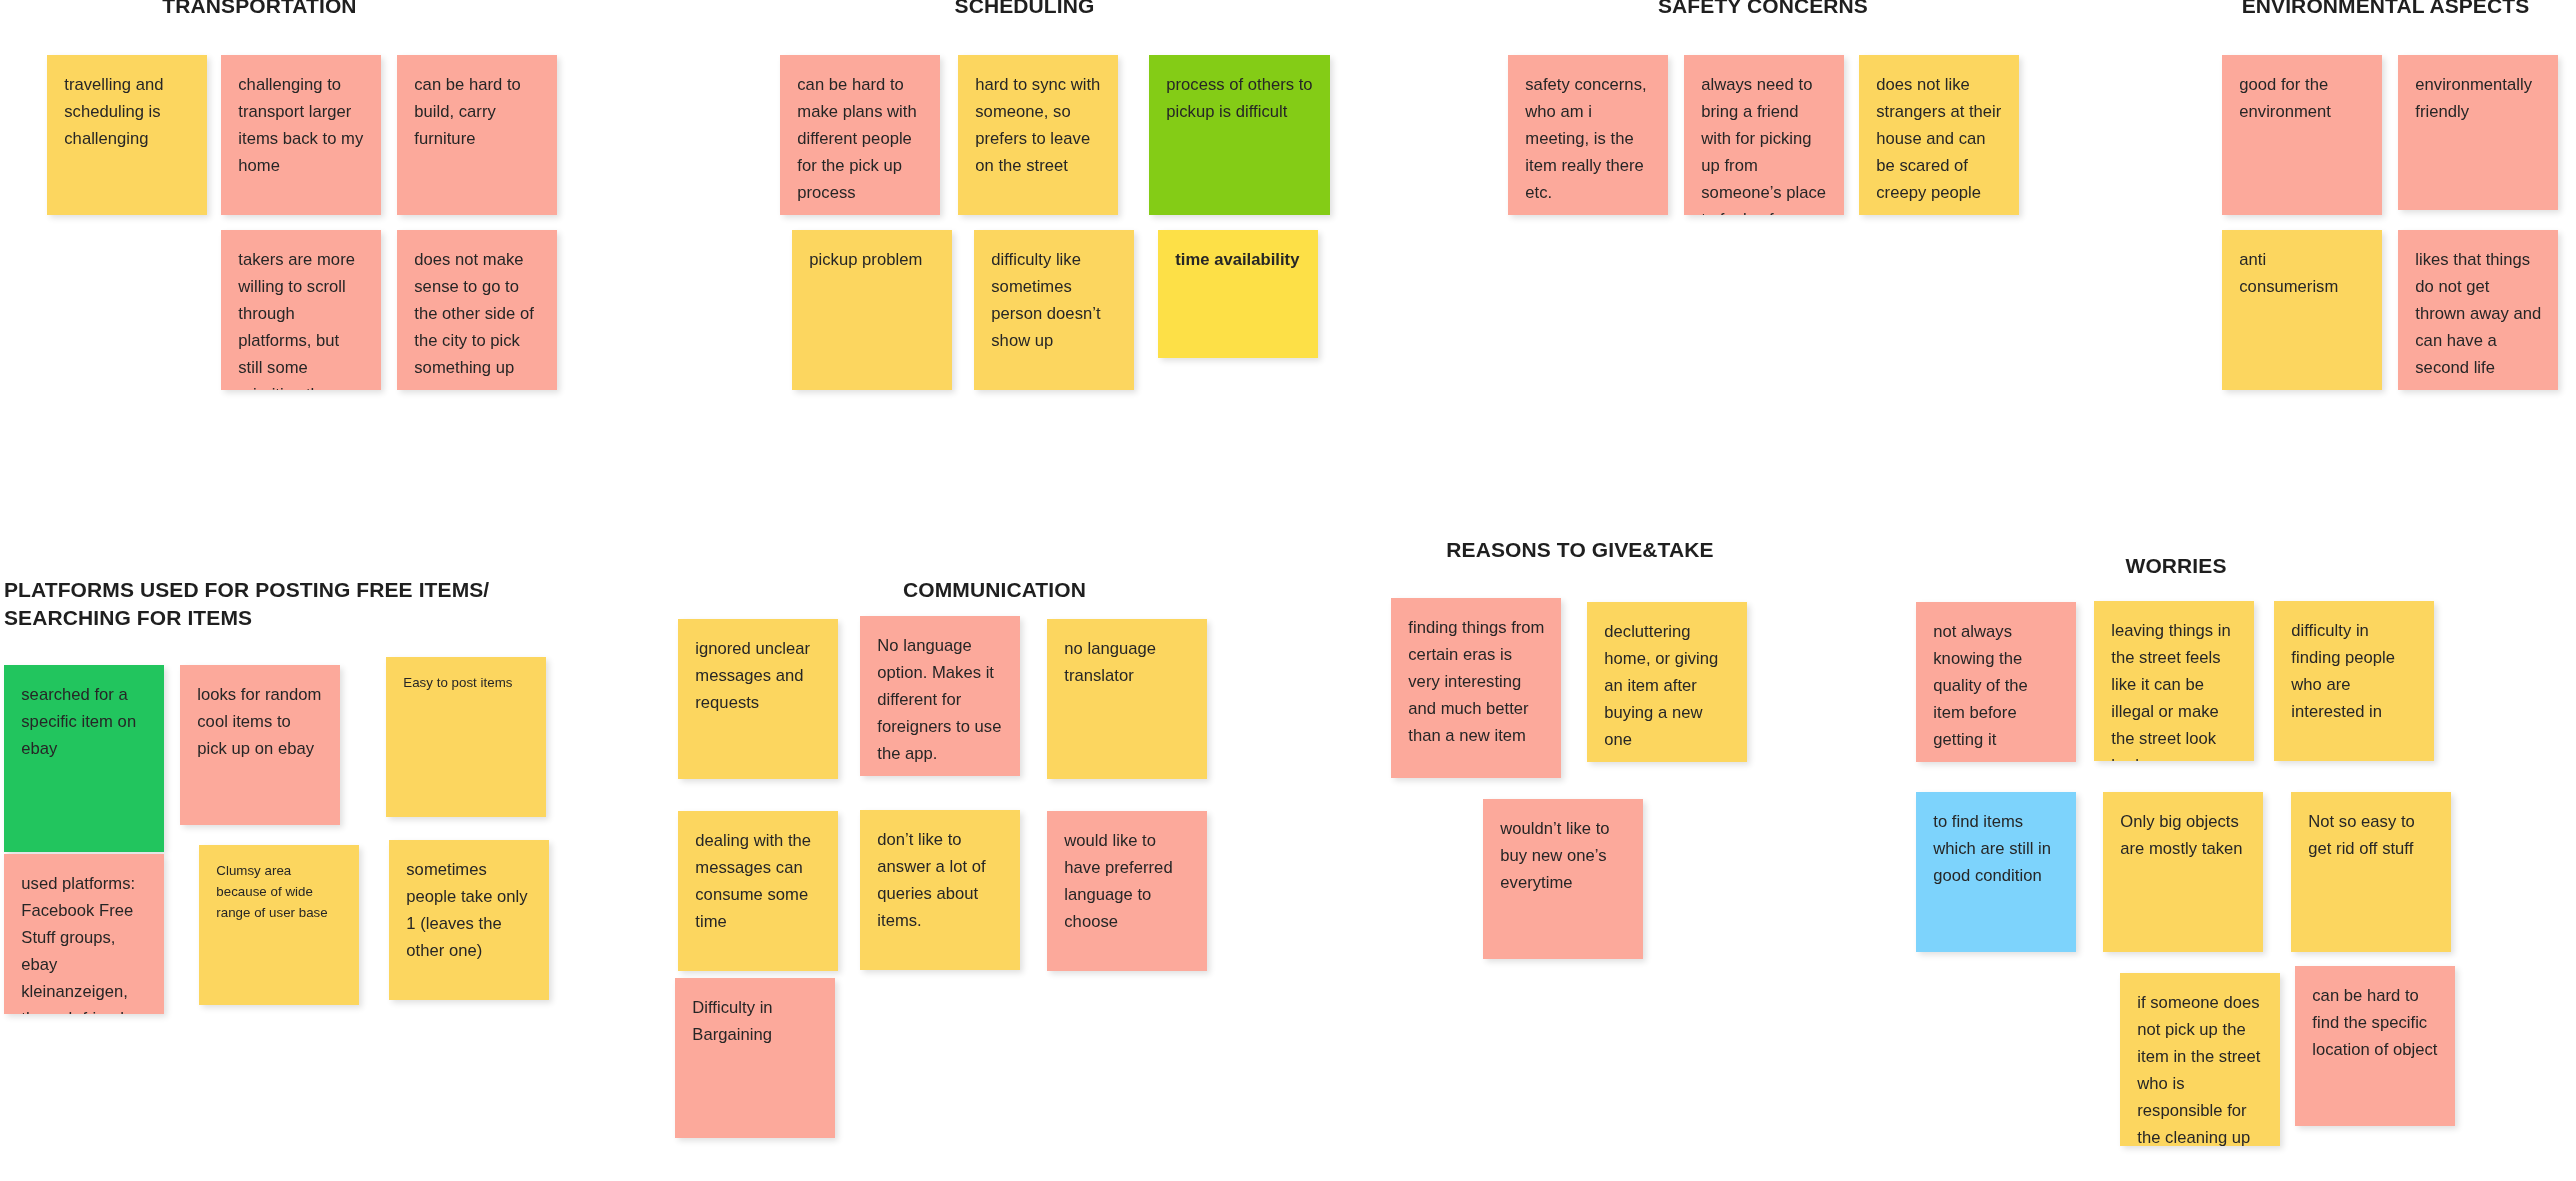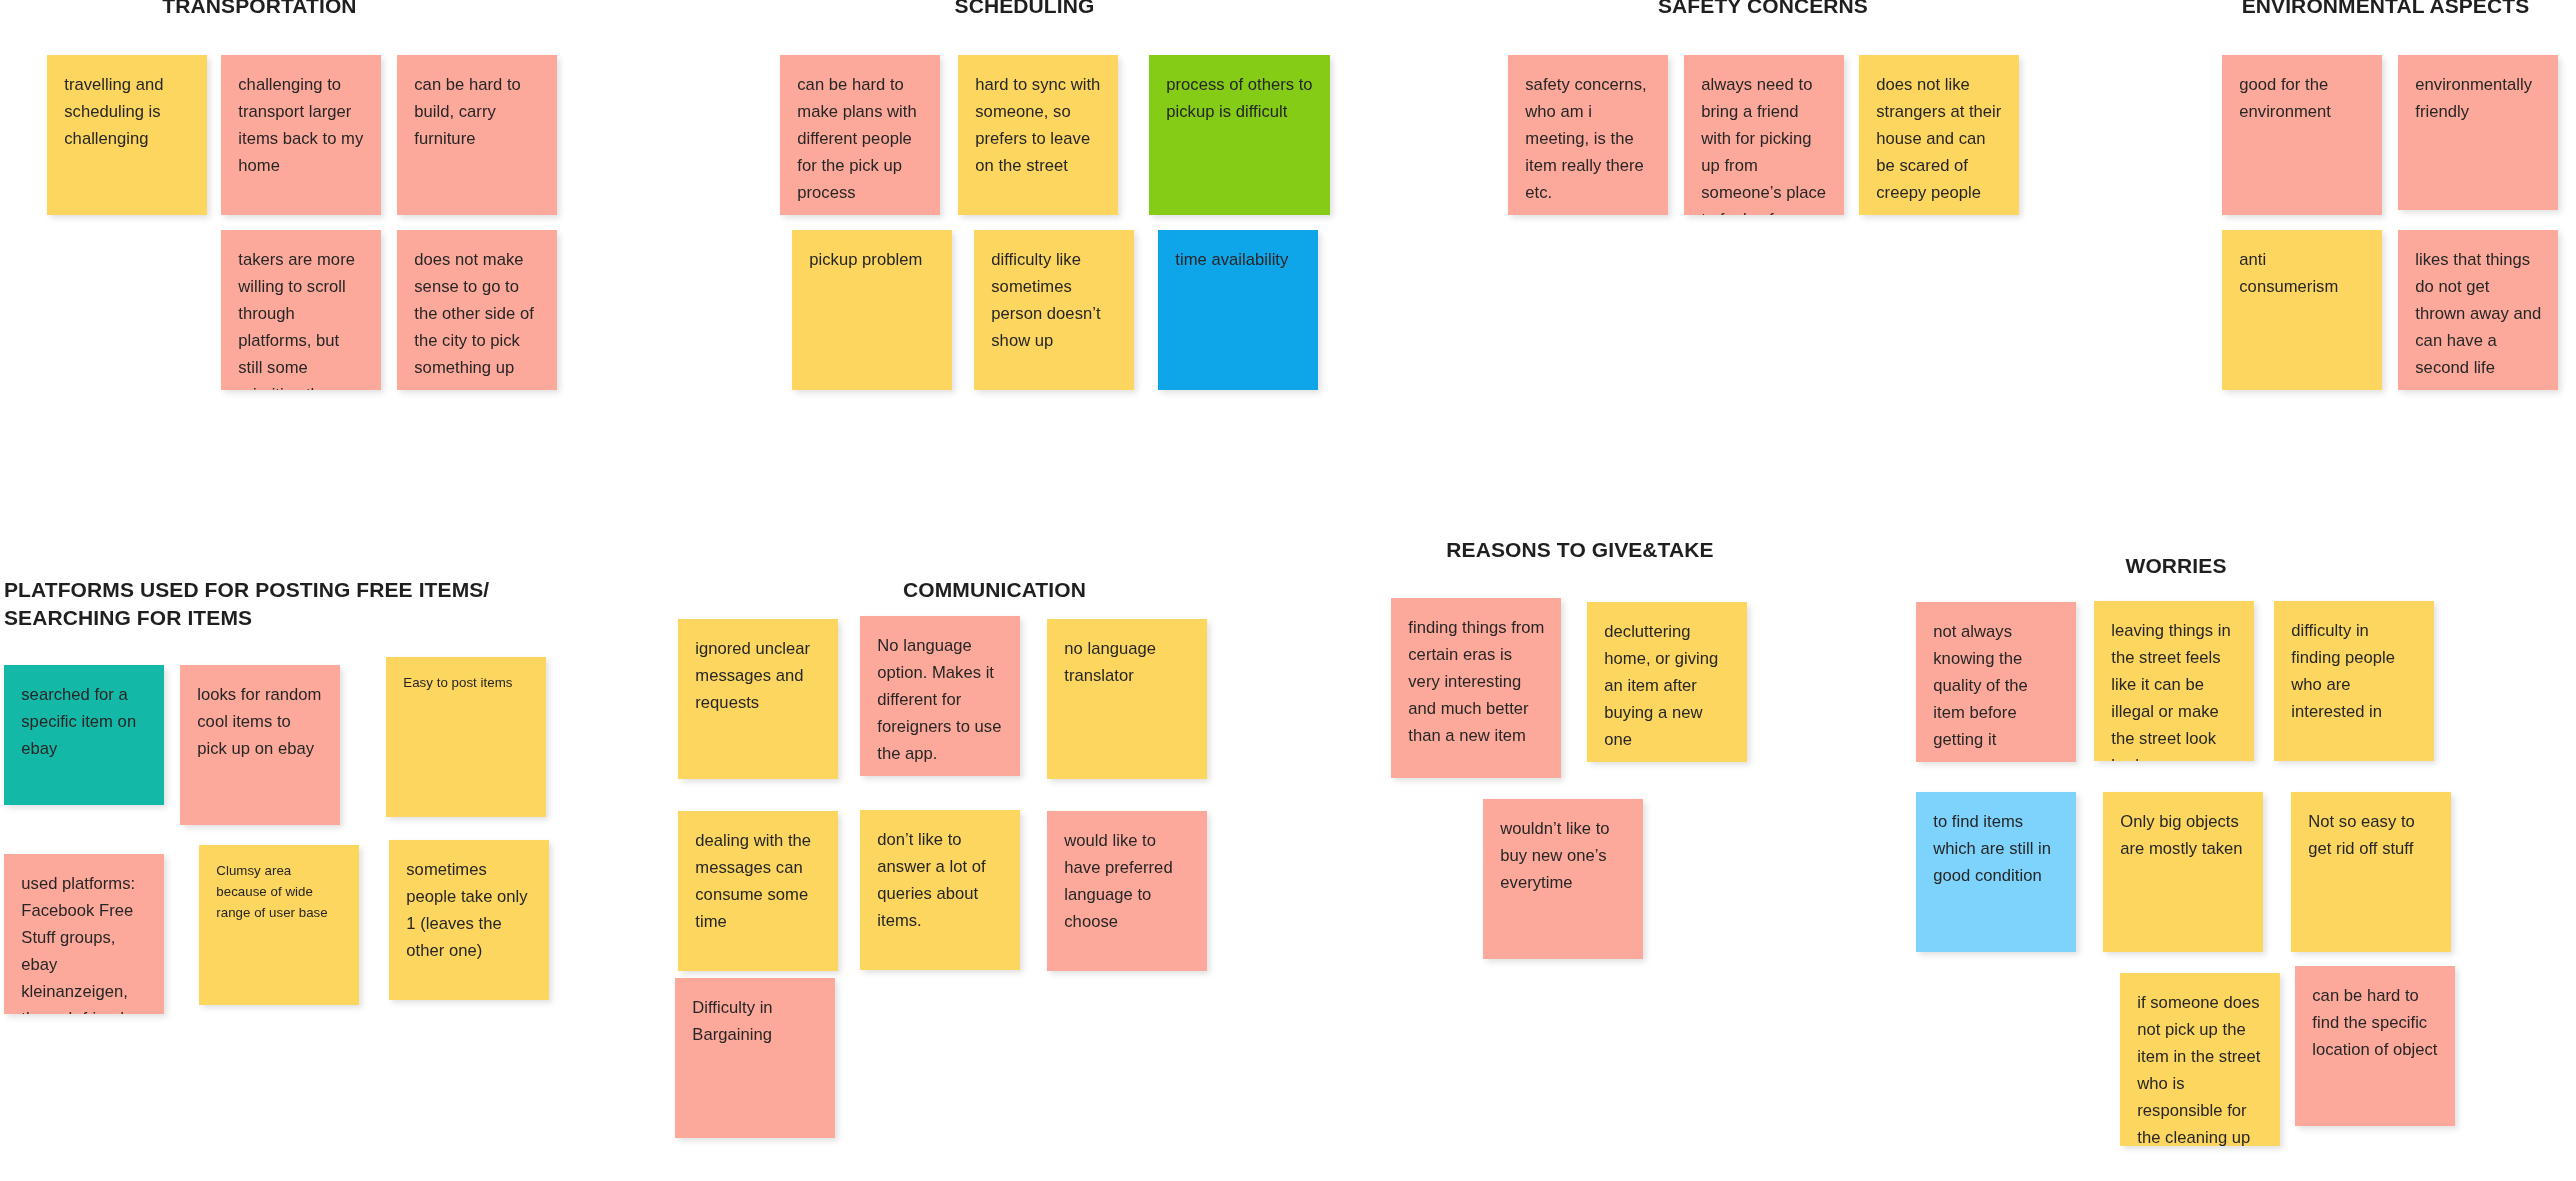--- a/index.html
+++ b/index.html
@@ -55,33 +55,33 @@
     <div class="note pink" style="left: 221px; top: 55px; width: 160px; height: 160px; background: rgb(252, 169, 155);">challenging to transport larger items back to my home</div>
     <div class="note pink" style="left: 397px; top: 55px; width: 160px; height: 160px; background: rgb(252, 169, 155);">can be hard to build, carry furniture</div>
     <div class="note pink" style="left: 221px; top: 230px; width: 160px; height: 160px; background: rgb(252, 169, 155);">takers are more willing to scroll through platforms, but still some prioritize the location</div>
     <div class="note pink" style="left: 397px; top: 230px; width: 160px; height: 160px; background: rgb(252, 169, 155);">does not make sense to go to the other side of the city to pick something up</div>
     <div class="section-title title-center" style="left: 885px; top: -8px; width: 279px;">SCHEDULING</div>
     <div class="note pink" style="left: 780px; top: 55px; width: 160px; height: 160px; background: rgb(252, 169, 155);">can be hard to make plans with different people for the pick up process</div>
     <div class="note yellow" style="left: 958px; top: 55px; width: 160px; height: 160px; background: rgb(252, 214, 95);">hard to sync with someone, so prefers to leave on the street</div>
     <div class="note yellow" style="left: 1149px; top: 55px; width: 181px; height: 160px; background: #84cc16;">process of others to pickup is difficult</div>
     <div class="note yellow" style="left: 792px; top: 230px; width: 160px; height: 160px; background: rgb(252, 214, 95);">pickup problem</div>
     <div class="note yellow" style="left: 974px; top: 230px; width: 160px; height: 160px; background: rgb(252, 214, 95);">difficulty like sometimes person doesn’t show up</div>
-    <div class="note yellow" style="left: 1158px; top: 230px; width: 160px; height: 160px; background: #0ea5e9;">time availability</div>
+    <div class="note yellow" style="left: 1158px; top: 230px; width: 160px; height: 128px; background: #fde047; font-weight: bold;">time availability</div>
     <div class="section-title title-center" style="left: 1590px; top: -8px; width: 346px;">SAFETY CONCERNS</div>
     <div class="note pink" style="left: 1508px; top: 55px; width: 160px; height: 160px; background: rgb(252, 169, 155);">safety concerns, who am i meeting, is the item really there etc.</div>
     <div class="note pink" style="left: 1684px; top: 55px; width: 160px; height: 160px; background: rgb(252, 169, 155);">always need to bring a friend with for picking up from someone’s place to feel safe</div>
     <div class="note yellow" style="left: 1859px; top: 55px; width: 160px; height: 160px; background: rgb(252, 214, 95);">does not like strangers at their house and can be scared of creepy people</div>
     <div class="section-title title-center" style="left: 2209px; top: -8px; width: 353px;">ENVIRONMENTAL ASPECTS</div>
     <div class="note pink" style="left: 2222px; top: 55px; width: 160px; height: 160px; background: rgb(252, 169, 155);">good for the environment</div>
     <div class="note pink" style="left: 2398px; top: 55px; width: 160px; height: 155px; background: rgb(252, 169, 155);">environmentally friendly</div>
     <div class="note yellow" style="left: 2222px; top: 230px; width: 160px; height: 160px; background: rgb(252, 214, 95);">anti consumerism</div>
     <div class="note pink" style="left: 2398px; top: 230px; width: 160px; height: 160px; background: rgb(252, 169, 155);">likes that things do not get thrown away and can have a second life</div>
     <div class="section-title title-left" style="left: 4px; top: 576px; width: 572px;">PLATFORMS USED FOR POSTING FREE ITEMS/
 SEARCHING FOR ITEMS</div>
-    <div class="note pink" style="left: 4px; top: 665px; width: 160px; height: 140px; background: #14b8a6;">searched for a specific item on ebay</div>
+    <div class="note pink" style="left: 4px; top: 665px; width: 160px; height: 187px; background: #22c55e;">searched for a specific item on ebay</div>
     <div class="note pink" style="left: 180px; top: 665px; width: 160px; height: 160px; background: rgb(252, 169, 155);">looks for random cool items to pick up on ebay</div>
     <div class="note yellow small" style="left: 386px; top: 657px; width: 160px; height: 160px; background: rgb(252, 214, 95);">Easy to post items</div>
     <div class="note pink" style="left: 4px; top: 854px; width: 160px; height: 160px; background: rgb(252, 169, 155);">used platforms: Facebook Free Stuff groups, ebay kleinanzeigen, through friends, Sellpy app</div>
     <div class="note yellow small" style="left: 199px; top: 845px; width: 160px; height: 160px; background: rgb(252, 214, 95);">Clumsy area because of wide range of user base</div>
     <div class="note yellow" style="left: 389px; top: 840px; width: 160px; height: 160px; background: rgb(252, 214, 95);">sometimes people take only 1 (leaves the other one)</div>
     <div class="section-title title-center" style="left: 858px; top: 576px; width: 273px;">COMMUNICATION</div>
     <div class="note yellow" style="left: 678px; top: 619px; width: 160px; height: 160px; background: rgb(252, 214, 95);">ignored unclear messages and requests</div>
     <div class="note pink" style="left: 860px; top: 616px; width: 160px; height: 160px; background: rgb(252, 169, 155);">No language option. Makes it different for foreigners to use the app.</div>
     <div class="note yellow" style="left: 1047px; top: 619px; width: 160px; height: 160px; background: rgb(252, 214, 95);">no language translator</div>
     <div class="note yellow" style="left: 678px; top: 811px; width: 160px; height: 160px; background: rgb(252, 214, 95);">dealing with the messages can consume some time</div>

